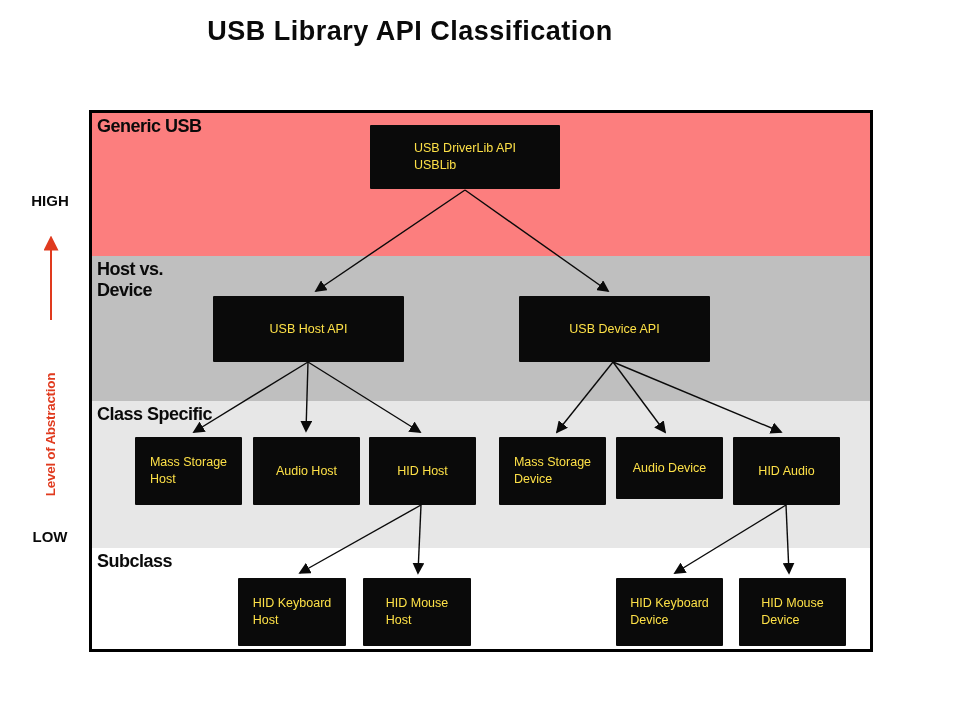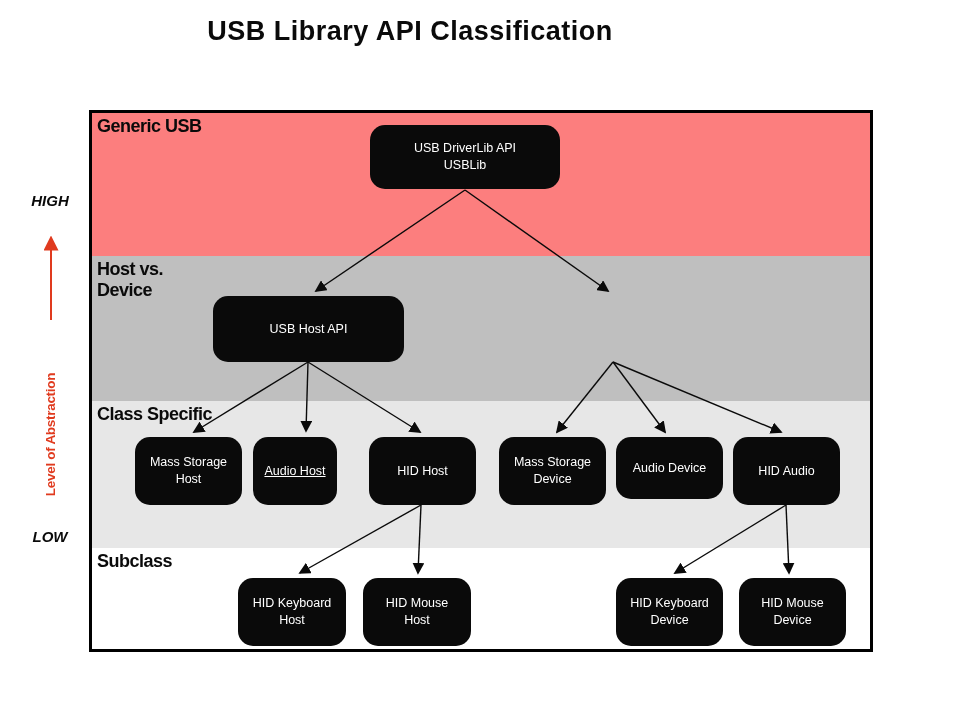--- a/index.html
+++ b/index.html
@@ -51,56 +51,54 @@
 
   
   .axis-high, .axis-low {
     position: absolute;
     left: 18px;
     width: 64px;
     text-align: center;
     font-size: 15px;
     font-weight: bold;
     color: #0a0a0a;
-    font-style: italic;
   }
   .axis-high { top: 192px; }
   .axis-low  { top: 528px; }
   .axis-label {
     position: absolute;
     left: -30px; top: 427px;
     width: 160px;
     text-align: center;
     font-size: 13.5px;
     font-weight: bold;
     color: #e03a1e;
     transform: rotate(-90deg);
     letter-spacing: -0.3px;
   }
 
   
   .node {
     position: absolute;
     background: #0a0a0a;
-    border-radius: 15px;
-    color: #ffffff;
+    border-radius: 1px;
+    color: #fde047;
     display: flex;
     align-items: center;
     justify-content: center;
-    text-align: center;
     font-size: 12.5px;
     line-height: 1.35;
     white-space: pre-line;
     box-sizing: border-box;
   }
   .n-driverlib    { left: 370px; top: 125px; width: 190px; height: 64px; }
   .n-host-api     { left: 213px; top: 296px; width: 191px; height: 66px; }
   .n-device-api   { left: 519px; top: 296px; width: 191px; height: 66px; }
   .n-ms-host      { left: 135px; top: 437px; width: 107px; height: 68px; }
-  .n-audio-host   { left: 253px; top: 437px; width: 84px; height: 68px; text-decoration: underline; }
+  .n-audio-host   { left: 253px; top: 437px; width: 107px; height: 68px; }
   .n-hid-host     { left: 369px; top: 437px; width: 107px; height: 68px; }
   .n-ms-device    { left: 499px; top: 437px; width: 107px; height: 68px; }
   .n-audio-device { left: 616px; top: 437px; width: 107px; height: 62px; }
   .n-hid-device   { left: 733px; top: 437px; width: 107px; height: 68px; }
   .n-kb-host      { left: 238px; top: 578px; width: 108px; height: 68px; }
   .n-mouse-host   { left: 363px; top: 578px; width: 108px; height: 68px; }
   .n-kb-device    { left: 616px; top: 578px; width: 107px; height: 68px; }
   .n-mouse-device { left: 739px; top: 578px; width: 107px; height: 68px; }
 
   .edges-overlay {
@@ -133,20 +131,21 @@
     </div>
   </div>
 
   <div class="axis-high">HIGH</div>
   <div class="axis-label">Level of Abstraction</div>
   <div class="axis-low">LOW</div>
 
   <div class="node n-driverlib">USB DriverLib API
 USBLib</div>
   <div class="node n-host-api">USB Host API</div>
+  <div class="node n-device-api">USB Device API</div>
   <div class="node n-ms-host">Mass Storage
 Host</div>
   <div class="node n-audio-host">Audio Host</div>
   <div class="node n-hid-host">HID Host</div>
   <div class="node n-ms-device">Mass Storage
 Device</div>
   <div class="node n-audio-device">Audio Device</div>
   <div class="node n-hid-device">HID Audio</div>
   <div class="node n-kb-host">HID Keyboard
 Host</div>

